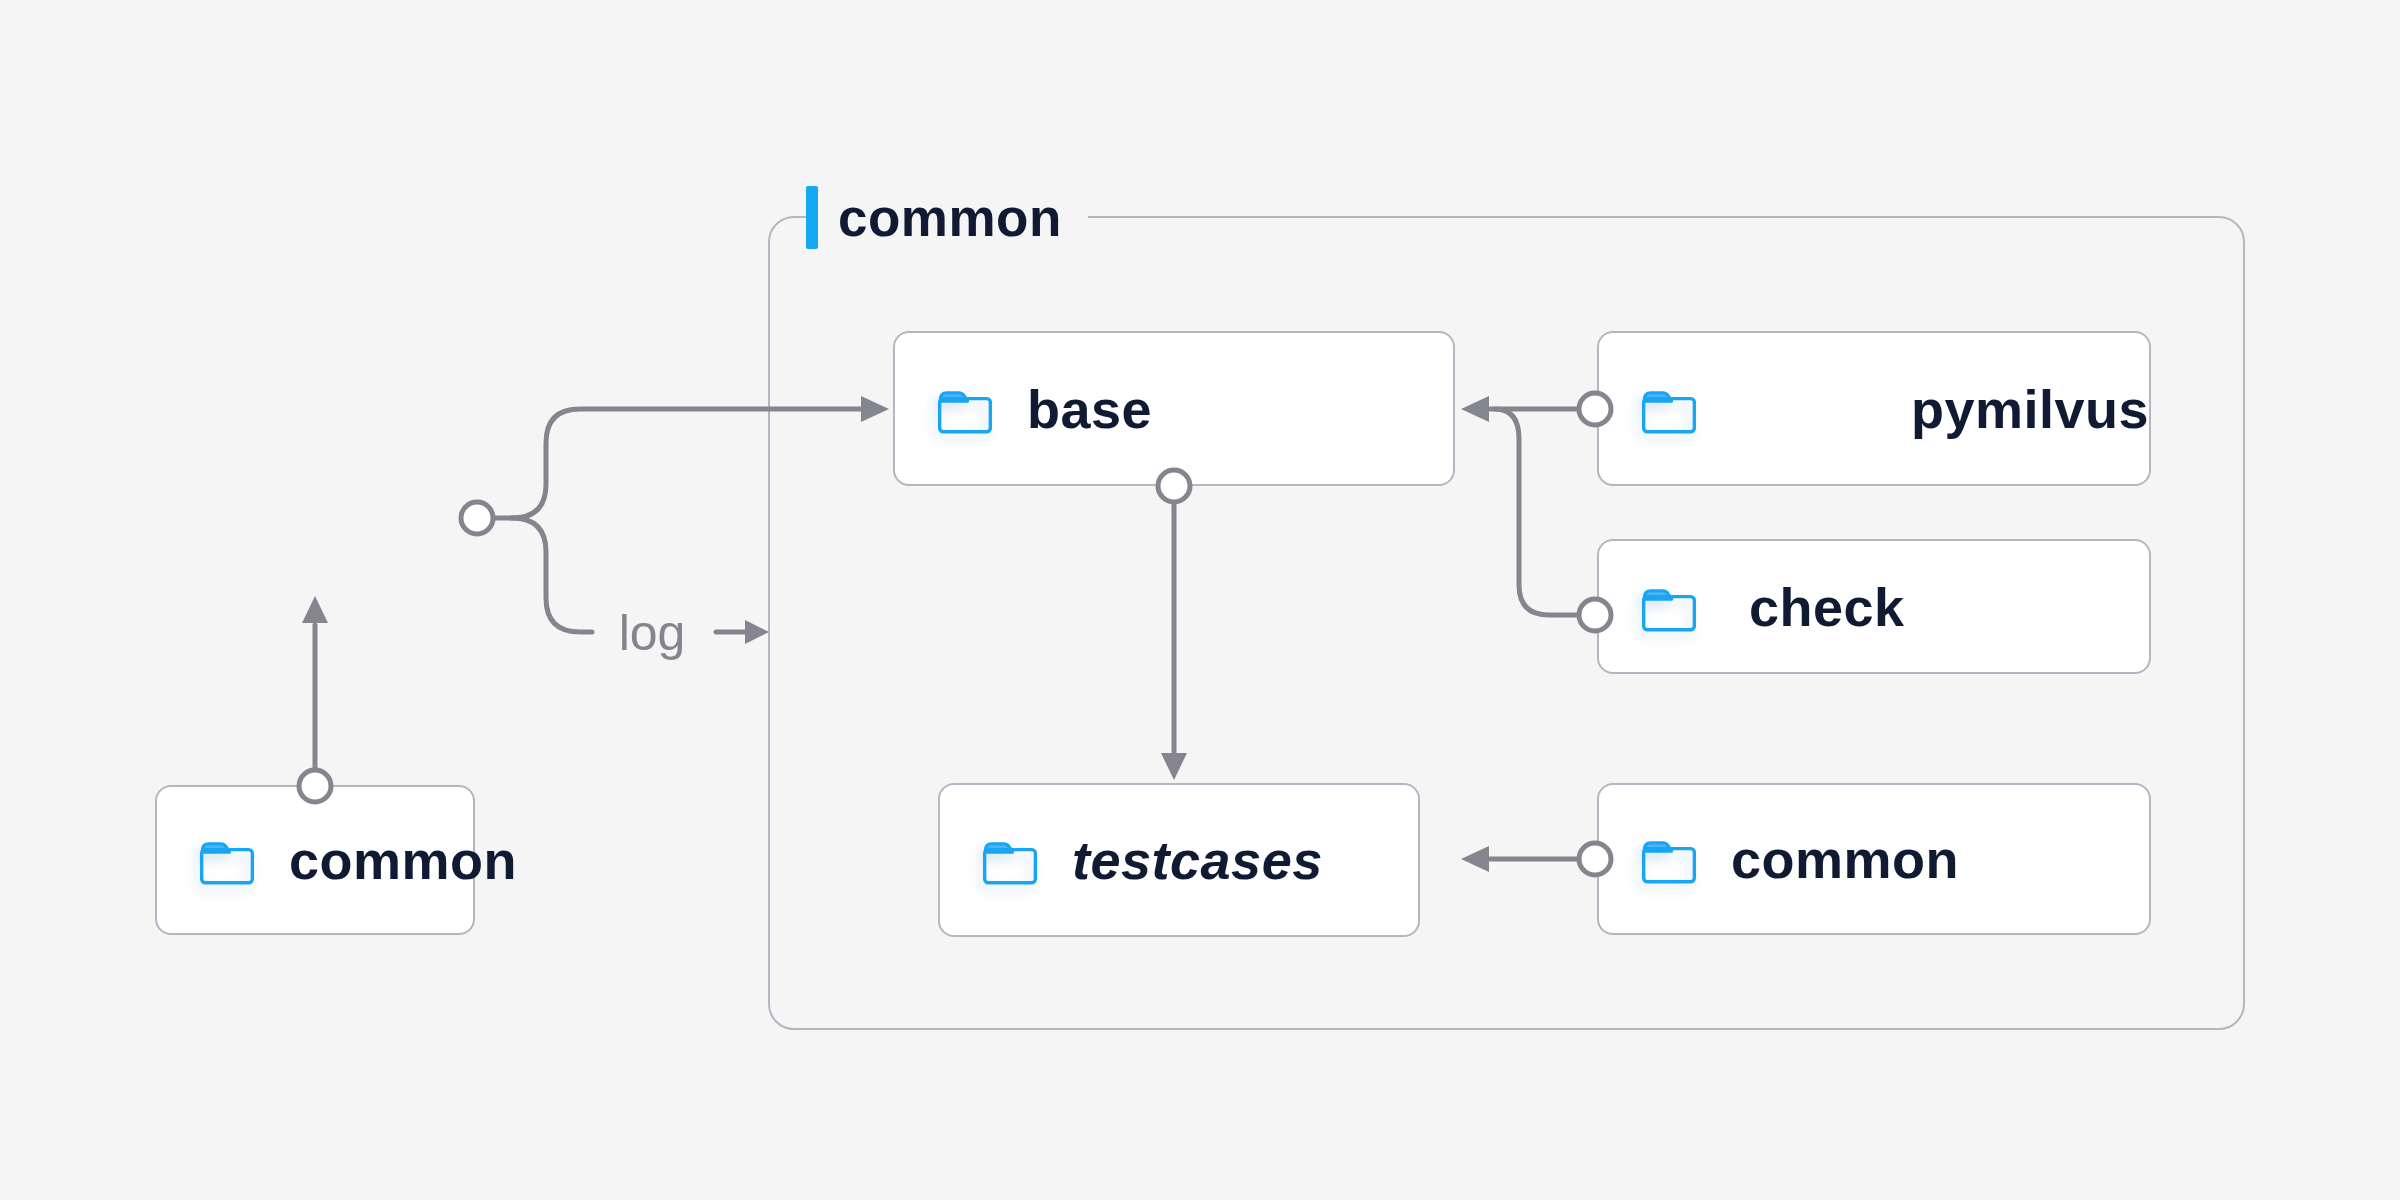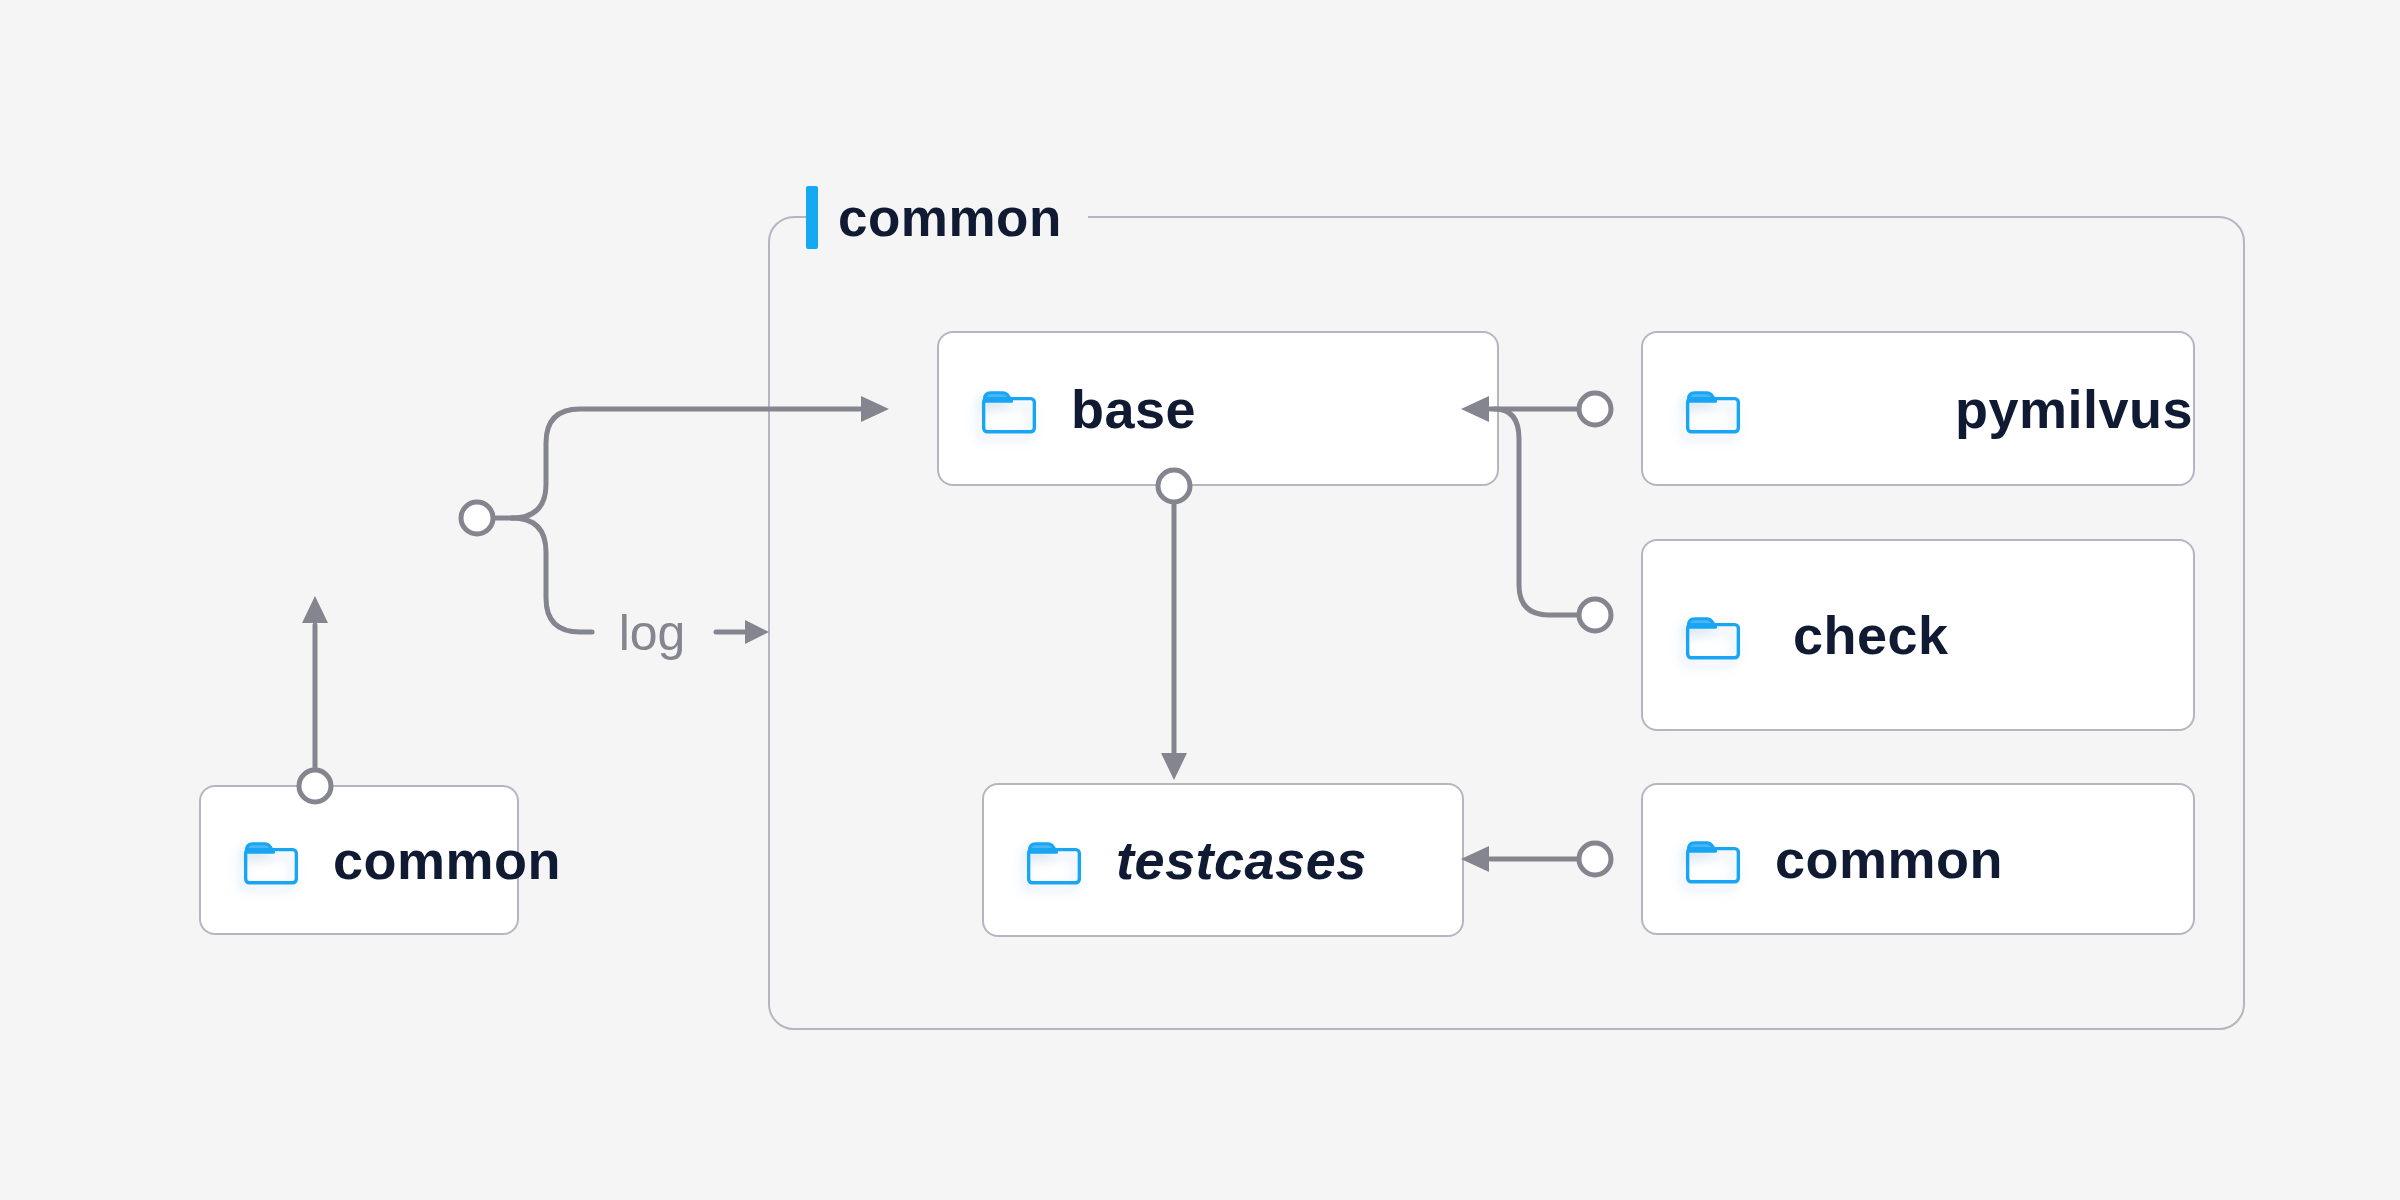--- a/index.html
+++ b/index.html
@@ -47,34 +47,33 @@
   .node {
     position: absolute;
     background: #ffffff;
     border: 2.5px solid #b5b6c1;
     border-radius: 16px;
     display: flex;
     align-items: center;
     gap: 30px;
     padding-left: 38px;
     z-index: 3;
-    margin-left: 44px;
   }
   .node .label {
     font-size: 54px;
     font-weight: 700;
     color: #101b33;
     letter-spacing: 0.5px;
   }
   .node .folder { flex: 0 0 auto; filter: drop-shadow(-4px 6px 6px rgba(110,160,205,0.30)); }
   #node-utils     { left: 155px;  top: 443px; width: 320px; height: 150px; }
   #node-config    { left: 155px;  top: 785px; width: 320px; height: 150px; }
   #node-base      { left: 893px;  top: 331px; width: 562px; height: 155px; }
   #node-pymilvus  { left: 1597px; top: 331px; width: 554px; height: 155px; justify-content: space-between; }
-  #node-check     { left: 1597px; top: 539px; width: 554px; height: 192px; gap: 48px; }
+  #node-check     { left: 1597px; top: 539px; width: 554px; height: 135px; gap: 48px; }
   #node-testcases { left: 938px;  top: 783px; width: 482px; height: 154px; font-style: italic; }
   #node-common    { left: 1597px; top: 783px; width: 554px; height: 152px; }
   
   #edges {
     position: absolute;
     left: 0; top: 0;
     width: 2400px; height: 1200px;
     z-index: 4;
     pointer-events: none;
   }

